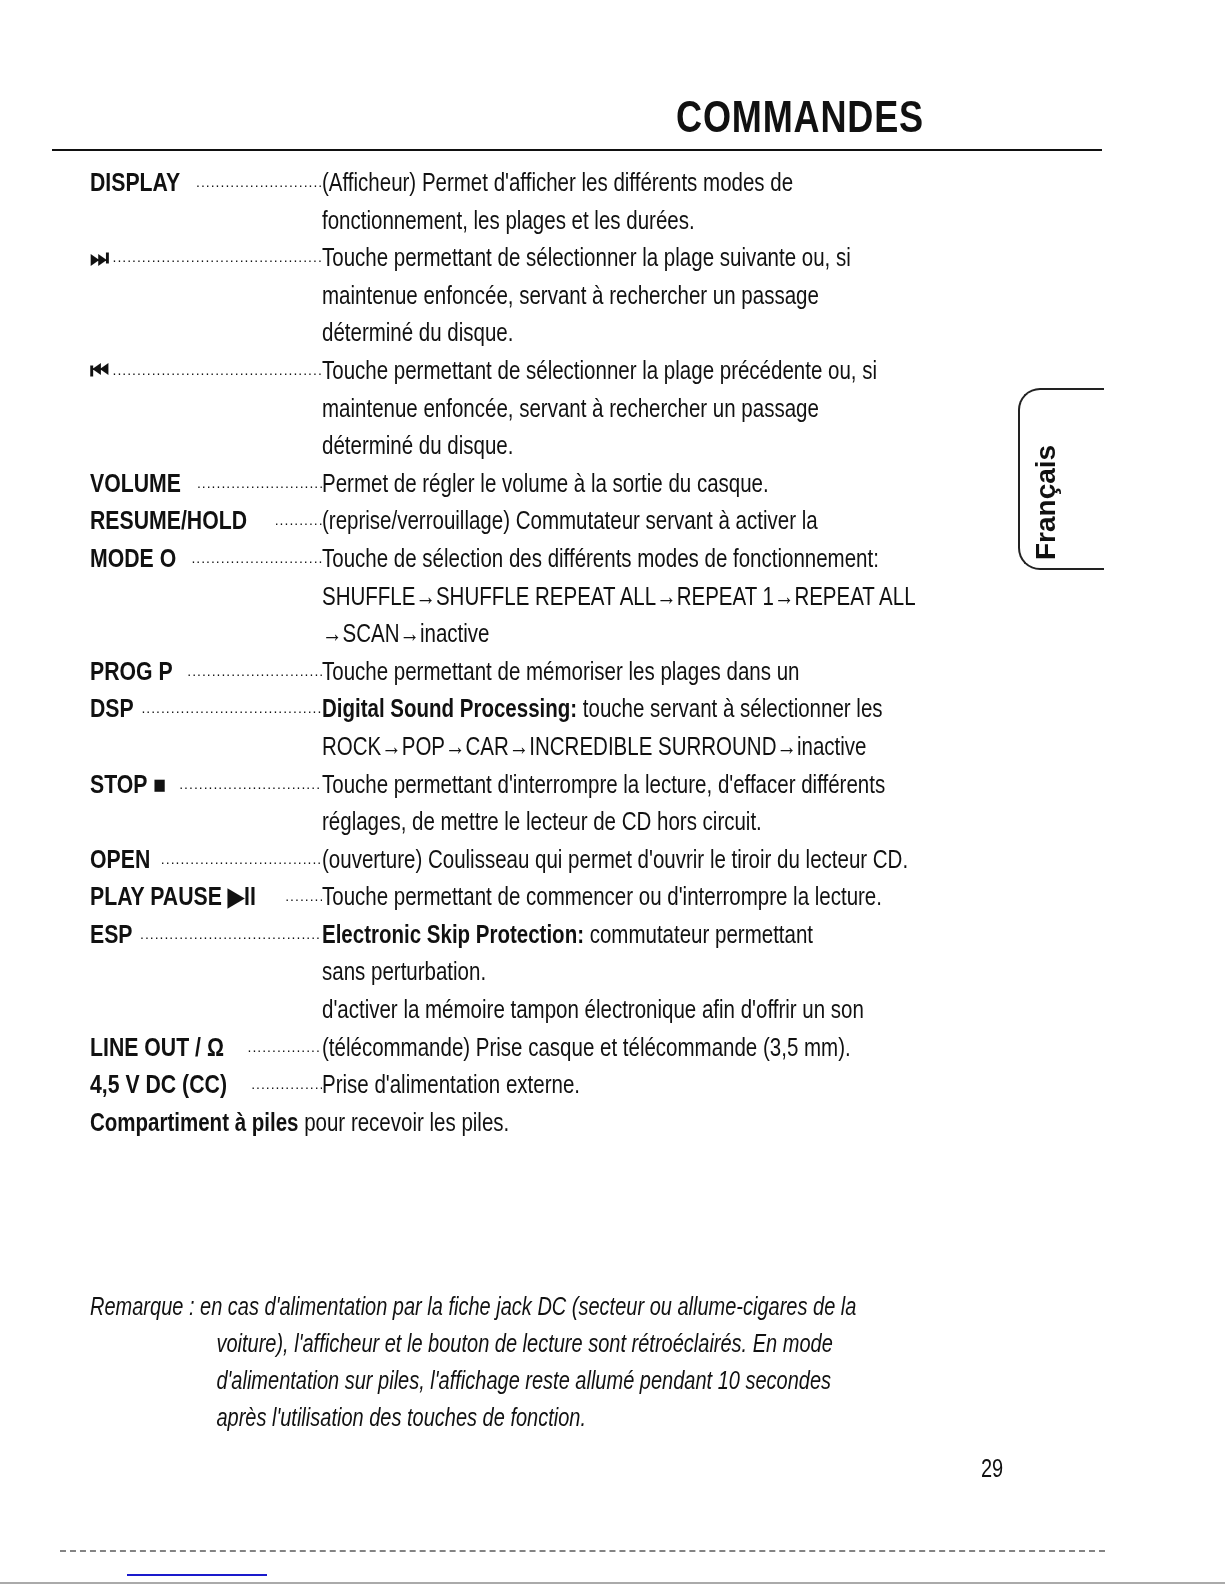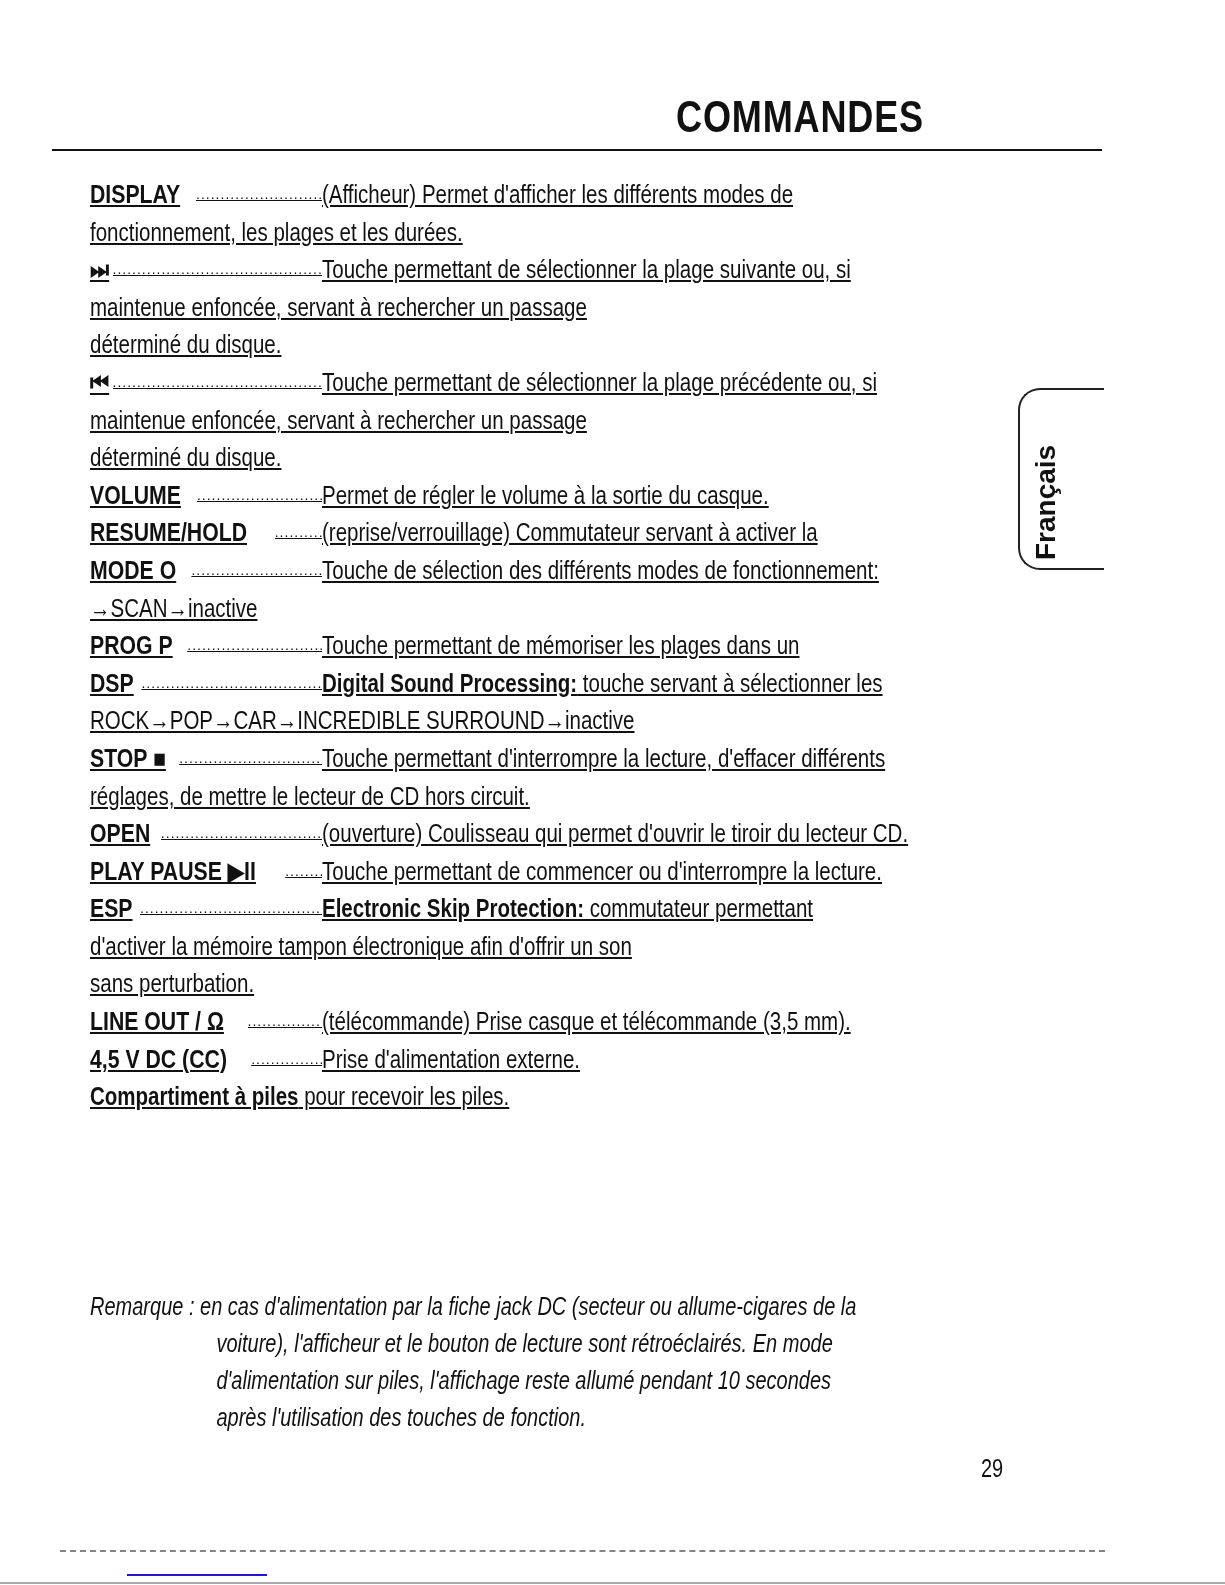--- a/index.html
+++ b/index.html
@@ -1,28 +1,28 @@
 <!DOCTYPE html>
 <html><head>
 <meta charset="utf-8">
 <style>
   html, body { margin:0; padding:0; background:#fff; }
   body { width:1225px; height:1585px; position:relative; overflow:hidden;
          font-family:"Liberation Sans", sans-serif; color:#111; }
   .title { position:absolute; left:676px; top:92px; font-size:44px; font-weight:bold;
            letter-spacing:1px; transform:scaleX(0.82); transform-origin:left top; }
   .rule { position:absolute; left:52px; top:149px; width:1050px; height:2px; background:#111; }
-  .list { position:absolute; left:90px; top:176px; width:920px;text-decoration:underline; }
+  .list { position:absolute; left:90px; top:164px; width:920px; }
   .row { display:flex; font-size:25px; line-height:37.6px; }
   .term { width:232px; flex:none; display:flex; white-space:nowrap; overflow:hidden; }
   .term-label { font-weight:bold; transform:scaleX(0.85); transform-origin:left; display:inline-block; }
   .leader { flex:1; overflow:hidden; white-space:nowrap; letter-spacing:1px; font-size:14px; line-height:37.6px; }
   .desc { flex:1; transform:scaleX(0.82); transform-origin:left; width:118%; white-space:nowrap; }
   .desc b { font-weight:bold; }
-  .cont { }
+  .cont { margin-left:232px; }
   .batt { font-size:25px; line-height:37.6px; margin-top:0; transform:scaleX(0.82); transform-origin:left; white-space:nowrap; }
   .note { position:absolute; left:90px; top:1288px; font-size:25px; line-height:37px; font-style:italic;
           transform:scaleX(0.8); transform-origin:left top; white-space:nowrap; }
   .note .indent { padding-left:158px; }
   .pagenum { position:absolute; left:981px; top:1454px; font-size:25px; transform:scaleX(0.8); transform-origin:left; }
   .tab { position:absolute; left:1018px; top:388px; width:84px; height:178px; border:2px solid #222;
          border-right:none; border-radius:22px 0 0 22px; }
   .tab-label { position:absolute; left:1030px; top:560px; transform:rotate(-90deg); transform-origin:left top;
                font-size:28px; font-weight:bold; white-space:nowrap; }
   .scan-line { position:absolute; left:60px; top:1550px; width:1045px; height:1px;
@@ -91,20 +91,23 @@
       <div class="desc"><span>(reprise/verrouillage) Commutateur servant à activer la</span></div>
     </div>
     <div class="row">
       <div class="term">
         <span class="term-label">MODE O</span>
         <span class="leader">................................................................................</span>
       </div>
       <div class="desc"><span>Touche de sélection des différents modes de fonctionnement:</span></div>
     </div>
     <div class="row cont">
+      <div class="desc"><span>SHUFFLE→SHUFFLE REPEAT ALL→REPEAT 1→REPEAT ALL</span></div>
+    </div>
+    <div class="row cont">
       <div class="desc"><span>→SCAN→inactive</span></div>
     </div>
     <div class="row">
       <div class="term">
         <span class="term-label">PROG P</span>
         <span class="leader">................................................................................</span>
       </div>
       <div class="desc"><span>Touche permettant de mémoriser les plages dans un</span></div>
     </div>
     <div class="row">
@@ -142,24 +145,24 @@
       <div class="desc"><span>Touche permettant de commencer ou d'interrompre la lecture.</span></div>
     </div>
     <div class="row">
       <div class="term">
         <span class="term-label">ESP</span>
         <span class="leader">................................................................................</span>
       </div>
       <div class="desc"><b>Electronic Skip Protection:</b><span> commutateur permettant</span></div>
     </div>
     <div class="row cont">
-      <div class="desc"><span>d'activer la mémoire tampon électronique afin d'offrir un son</span></div>
+      <div class="desc"><span>sans perturbation.</span></div>
     </div>
     <div class="row cont">
-      <div class="desc"><span>sans perturbation.</span></div>
+      <div class="desc"><span>d'activer la mémoire tampon électronique afin d'offrir un son</span></div>
     </div>
     <div class="row">
       <div class="term">
         <span class="term-label">LINE OUT / Ω</span>
         <span class="leader">................................................................................</span>
       </div>
       <div class="desc"><span>(télécommande) Prise casque et télécommande (3,5 mm).</span></div>
     </div>
     <div class="row">
       <div class="term">

